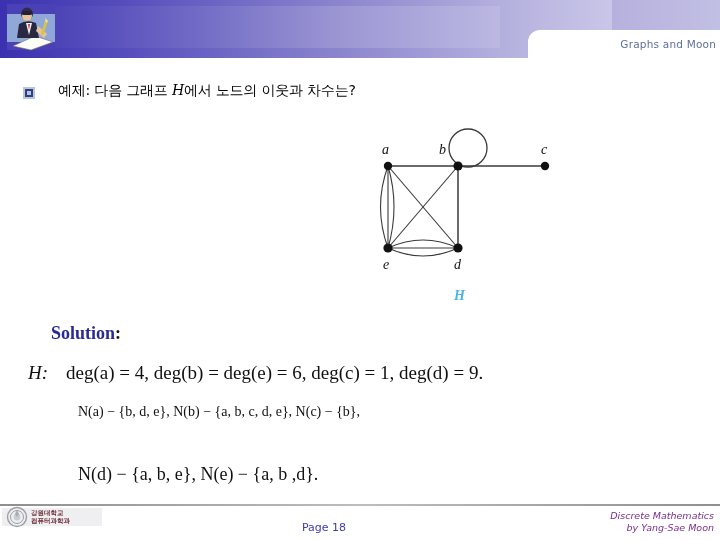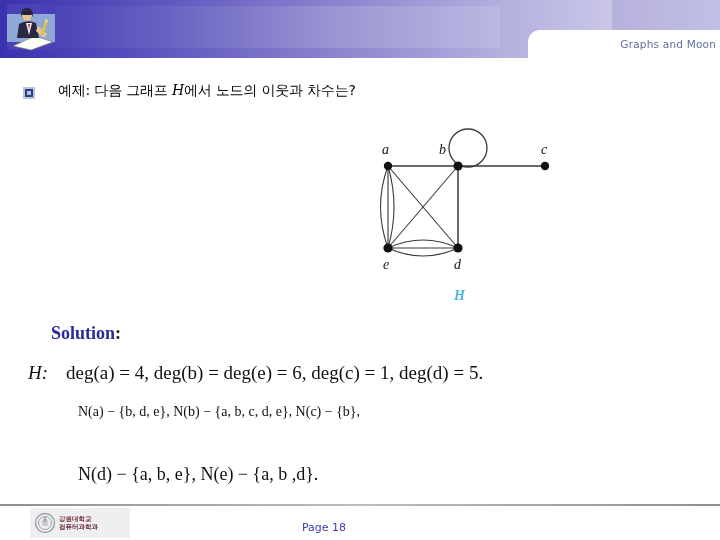--- a/index.html
+++ b/index.html
@@ -125,23 +125,23 @@
     width: 720px; height: 2px;
     background: linear-gradient(90deg, #8f8f8f 0%, #bdbdbd 50%, #8f8f8f 100%);
   }
   .footer-bar {
     position: absolute; left: 0; top: 506px;
     width: 720px; height: 34px;
     background: #ffffff;
   }
   .footer-logo {
     position: absolute; left: 2px; top: 508px;
-    width: 100px; height: 30px;
+    width: 100px; height: 18px;
     background: #efeff2;
-    display: flex; align-items: center; margin-left: 28px;
+    display: flex; align-items: center;
   }
   .footer-logo-mark {
     width: 22px; height: 22px; margin-left: 4px;
   }
   .footer-logo-text {
     margin-left: 3px;
     font-size: 6.5px;
     line-height: 8.5px;
     color: #6a2630;
     font-family: "DejaVu Sans", sans-serif;
@@ -245,21 +245,21 @@
         <text x="201" y="26">c</text>
         <text x="114" y="141">d</text>
         <text x="43" y="141">e</text>
       </g>
       <text x="114" y="172" fill="#4ab4e6" font-family="Liberation Serif, serif" font-style="italic" font-weight="bold" font-size="14">H</text>
     </svg>
   </div>
 
   <div class="solution-head"><span>Solution</span><span class="colon">:</span></div>
 
-  <div class="math-line line-deg"><span class="hlabel">H:</span><span>deg(a) = 4, deg(b) = deg(e) = 6,  deg(c) = 1, deg(d) = 5.</span></div>
+  <div class="math-line line-deg"><span class="hlabel">H:</span><span>deg(a) = 4, deg(b) = deg(e) = 6,  deg(c) = 1, deg(d) = 9.</span></div>
 
   <div class="math-line line-n1">N(a) − {b, d, e},  N(b) − {a, b, c, d, e}, N(c) − {b},</div>
   <div class="math-line line-n2">N(d) − {a, b, e},  N(e) − {a, b ,d}.</div>
 
   <div class="footer-rule"></div>
   <div class="footer-bar"></div>
 
   <div class="footer-logo">
     <span class="footer-logo-mark">
       <svg width="22" height="22" viewBox="0 0 22 22">
@@ -270,14 +270,18 @@
       </svg>
     </span>
     <span class="footer-logo-text">
       <span>강원대학교</span><br>
       <span>컴퓨터과학과</span>
     </span>
   </div>
 
   <div class="page-number">Page 18</div>
 
+  <div class="footer-credit">
+    <span>Discrete Mathematics</span><br>
+    <span>by Yang-Sae Moon</span>
+  </div>
 
 </div>
 
 </body></html>

